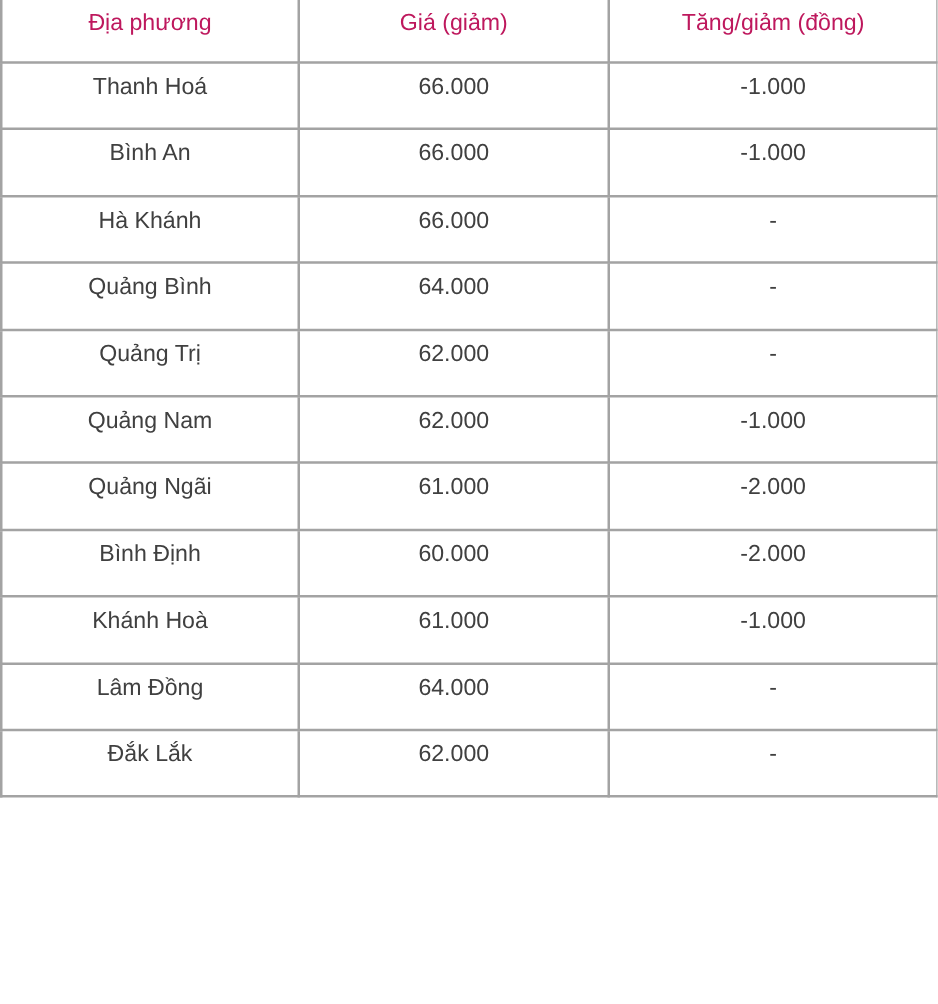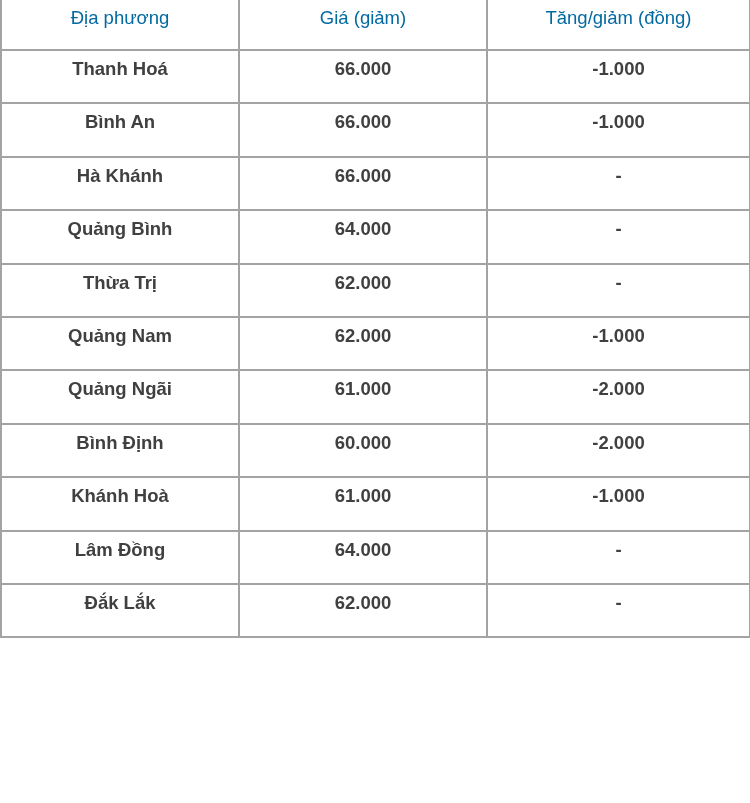--- a/index.html
+++ b/index.html
@@ -25,29 +25,29 @@
     }
     table.price-table col.c1 { width: 238px; }
     table.price-table col.c2 { width: 248px; }
     table.price-table col.c3 { width: 263px; }
     table.price-table th,
     table.price-table td {
       border: 2px solid #a3a3a3;
       text-align: center;
       vertical-align: top;
       font-size: 18.5px;
-      font-weight: bold;
+      font-weight: normal;
       padding: 0;
       line-height: 22px;
     }
     table.price-table th {
       height: 51px;
       padding-top: 7px;
       box-sizing: border-box;
-      color: #0369a1;
+      color: #be185d;
       font-weight: 500;
     }
     table.price-table td {
       height: 53.4px;
       padding-top: 7px;
       box-sizing: border-box;
       color: #404040;
     }
   </style>
 </head>
@@ -81,21 +81,21 @@
       <td>Hà Khánh</td>
       <td>66.000</td>
       <td>-</td>
     </tr>
     <tr>
       <td>Quảng Bình</td>
       <td>64.000</td>
       <td>-</td>
     </tr>
     <tr>
-      <td>Thừa Trị</td>
+      <td>Quảng Trị</td>
       <td>62.000</td>
       <td>-</td>
     </tr>
     <tr>
       <td>Quảng Nam</td>
       <td>62.000</td>
       <td>-1.000</td>
     </tr>
     <tr>
       <td>Quảng Ngãi</td>

